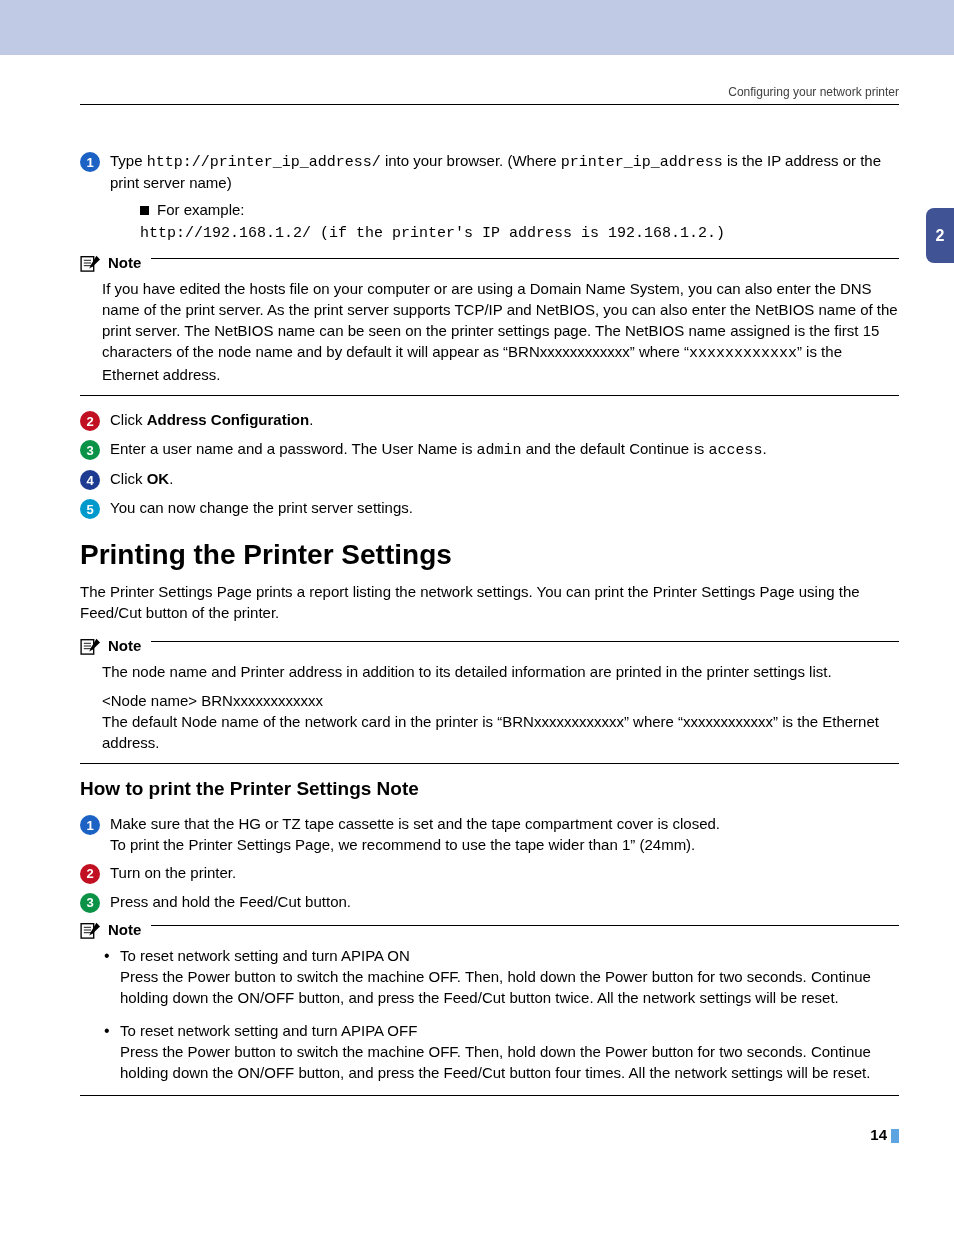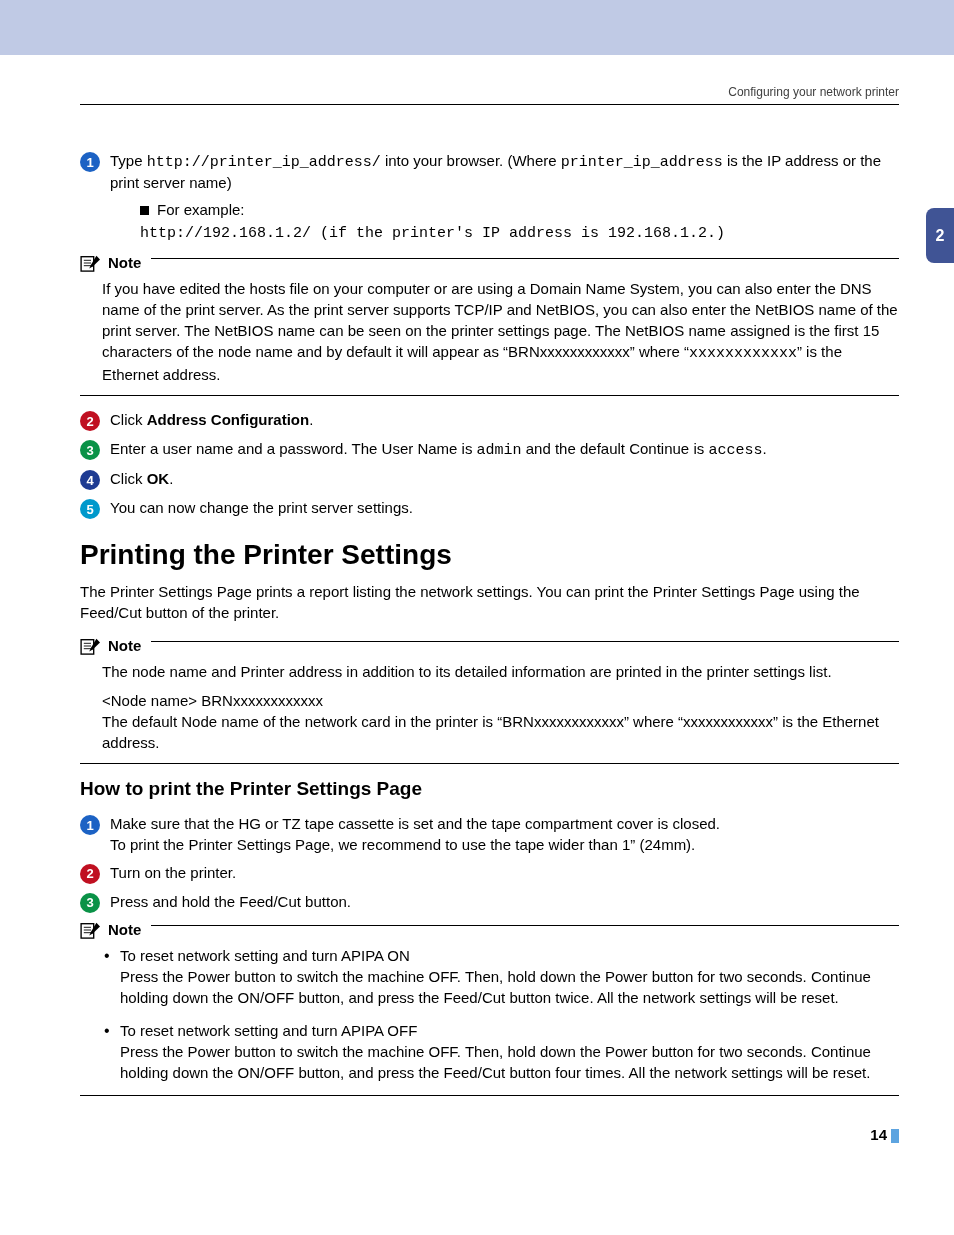--- a/index.html
+++ b/index.html
@@ -238,21 +238,21 @@
       <span class="note-rule"></span>
     </div>
     <div class="note-body">
       <p>The node name and Printer address in addition to its detailed information are printed in the printer settings list.</p>
       <p style="margin-bottom:0">&lt;Node name&gt; BRNxxxxxxxxxxxx</p>
       <p style="margin-bottom:0">The default Node name of the network card in the printer is “BRNxxxxxxxxxxxx” where “xxxxxxxxxxxx” is the Ethernet address.</p>
     </div>
     <div class="note-end-rule"></div>
   </div>
 
-  <h2 class="subhead">How to print the Printer Settings Page</h2>
+  <h2 class="subhead">How to print the Printer Settings Note</h2>
 
   <div class="step">
     <span class="step-num bg-blue">1</span>
     <div class="step-body">
       <div>Make sure that the HG or TZ tape cassette is set and the tape compartment cover is closed.</div>
       <div>To print the Printer Settings Page, we recommend to use the tape wider than 1” (24mm).</div>
     </div>
   </div>
   <div class="step">
     <span class="step-num bg-red">2</span>

